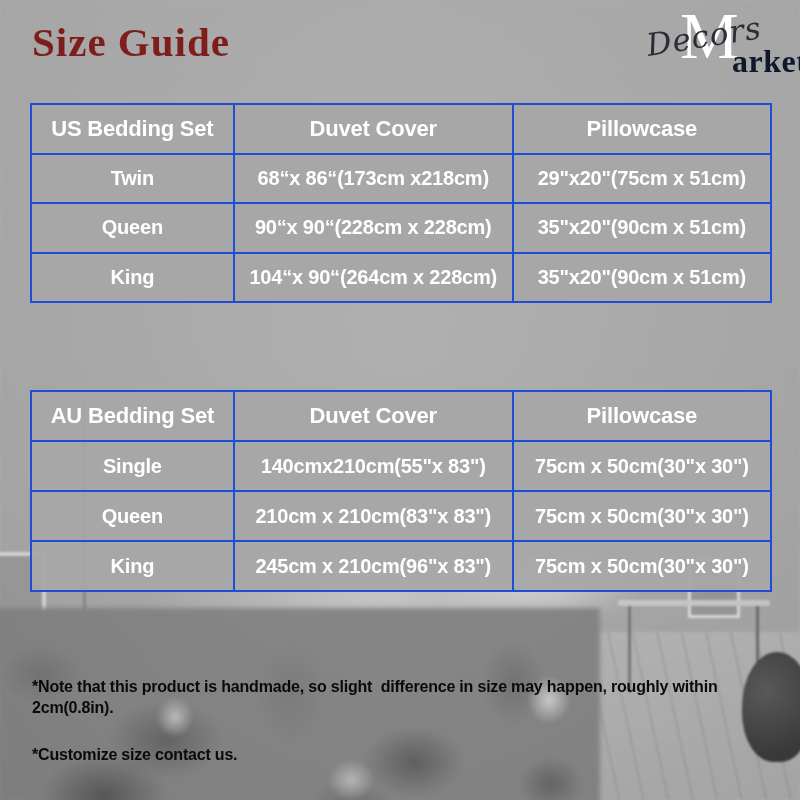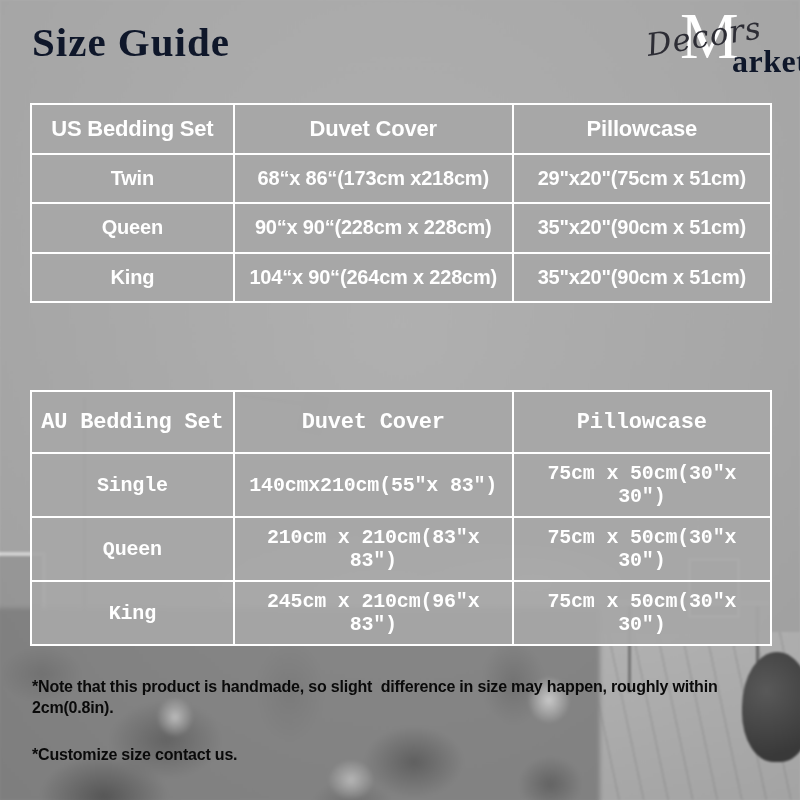--- a/index.html
+++ b/index.html
@@ -50,21 +50,21 @@
     background:radial-gradient(closest-side,#cwhite,#c6c6c6 30%,rgba(198,198,198,0) 75%);
     background:radial-gradient(closest-side,#cfcfcf,rgba(207,207,207,0) 75%);}
   .flower2{left:150px;top:690px;width:50px;height:54px;background:radial-gradient(closest-side,#c2c2c2,rgba(194,194,194,0) 75%);}
   .flower3{left:320px;top:752px;width:62px;height:56px;background:radial-gradient(closest-side,#bcbcbc,rgba(188,188,188,0) 75%);}
   .vignette{inset:0;background:radial-gradient(ellipse at 50% 42%,rgba(255,255,255,.05),rgba(0,0,0,.06));}
 
   
   .title{
     position:absolute;left:32px;top:18px;margin:0;
     font-family:"Liberation Serif",serif;font-weight:700;
-    font-size:41px;letter-spacing:1px;color:#0f172a;
+    font-size:41px;letter-spacing:1px;color:#7f1d1d;
   }
   .logo{position:absolute;left:628px;top:10px;width:166px;height:66px;}
   .logo span{position:absolute;display:block;}
   .logo-m{
     left:52px;top:-10px;font-family:"Liberation Serif",serif;font-weight:400;
     font-size:66px;color:#ffffff;line-height:1.1;
   }
   .logo-script{
     left:18px;top:8px;font-family:"DejaVu Serif",serif;font-style:italic;
     font-size:31px;color:#2d2d35;transform:rotate(-9deg);letter-spacing:1px;
@@ -78,29 +78,29 @@
   table.size-table{
     position:absolute;left:30px;width:742px;
     border-collapse:collapse;table-layout:fixed;
   }
   table.us{top:103px;}
   table.au{top:390px;}
   .size-table col.c1{width:27.4%;}
   .size-table col.c2{width:37.7%;}
   .size-table col.c3{width:34.9%;}
   .size-table th,.size-table td{
-    border:2px solid #ffffff;
+    border:2px solid #1d4ed8;
     background:rgba(167,167,167,0.93);
     color:#ffffff;text-align:center;vertical-align:middle;
     padding:8px;letter-spacing:-0.2px;
   }
   .size-table th{font-size:22px;font-weight:700;}
   .size-table td{font-size:20px;font-weight:700;}
   table.us tr{height:49.5px;}
-  table.au tr{height:62px;font-family:Liberation Mono, monospace;}
+  table.au tr{height:50px;}
 
   
   .notes{position:absolute;left:32px;top:676px;width:760px;z-index:5;}
   .notes p{
     margin:0;color:#0a0a0a;font-weight:700;font-size:16px;line-height:21px;
     white-space:pre-wrap;letter-spacing:-0.2px;
   }
   .notes .note2{margin-top:26px;}
 </style>
 </head>

